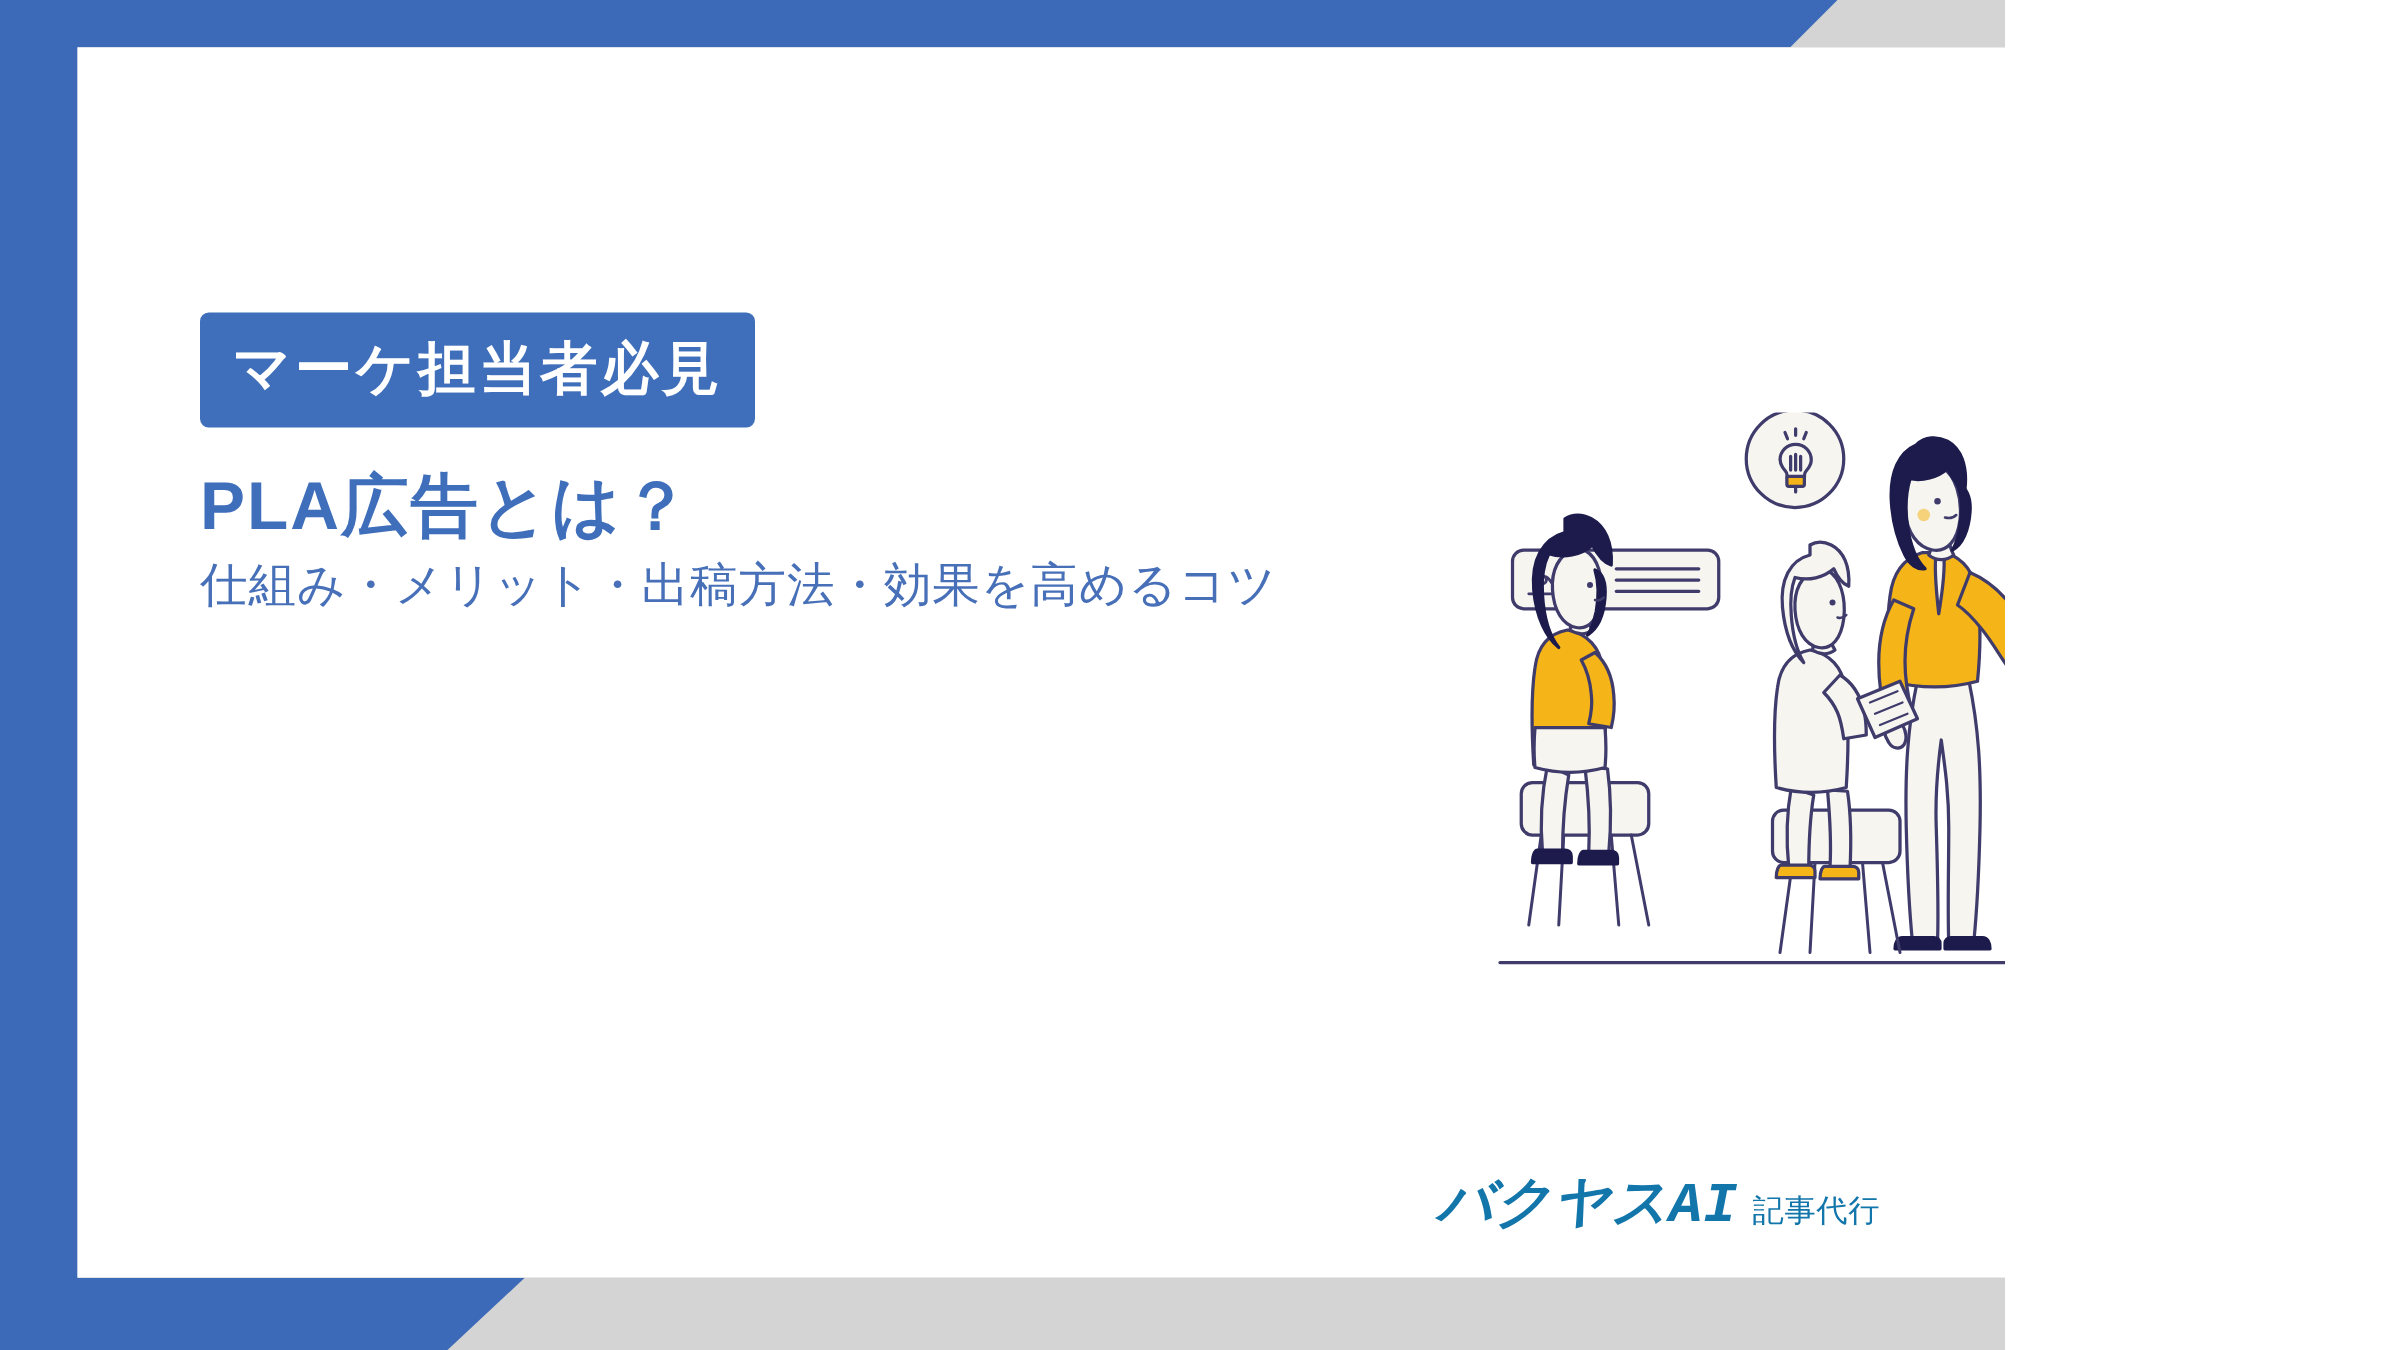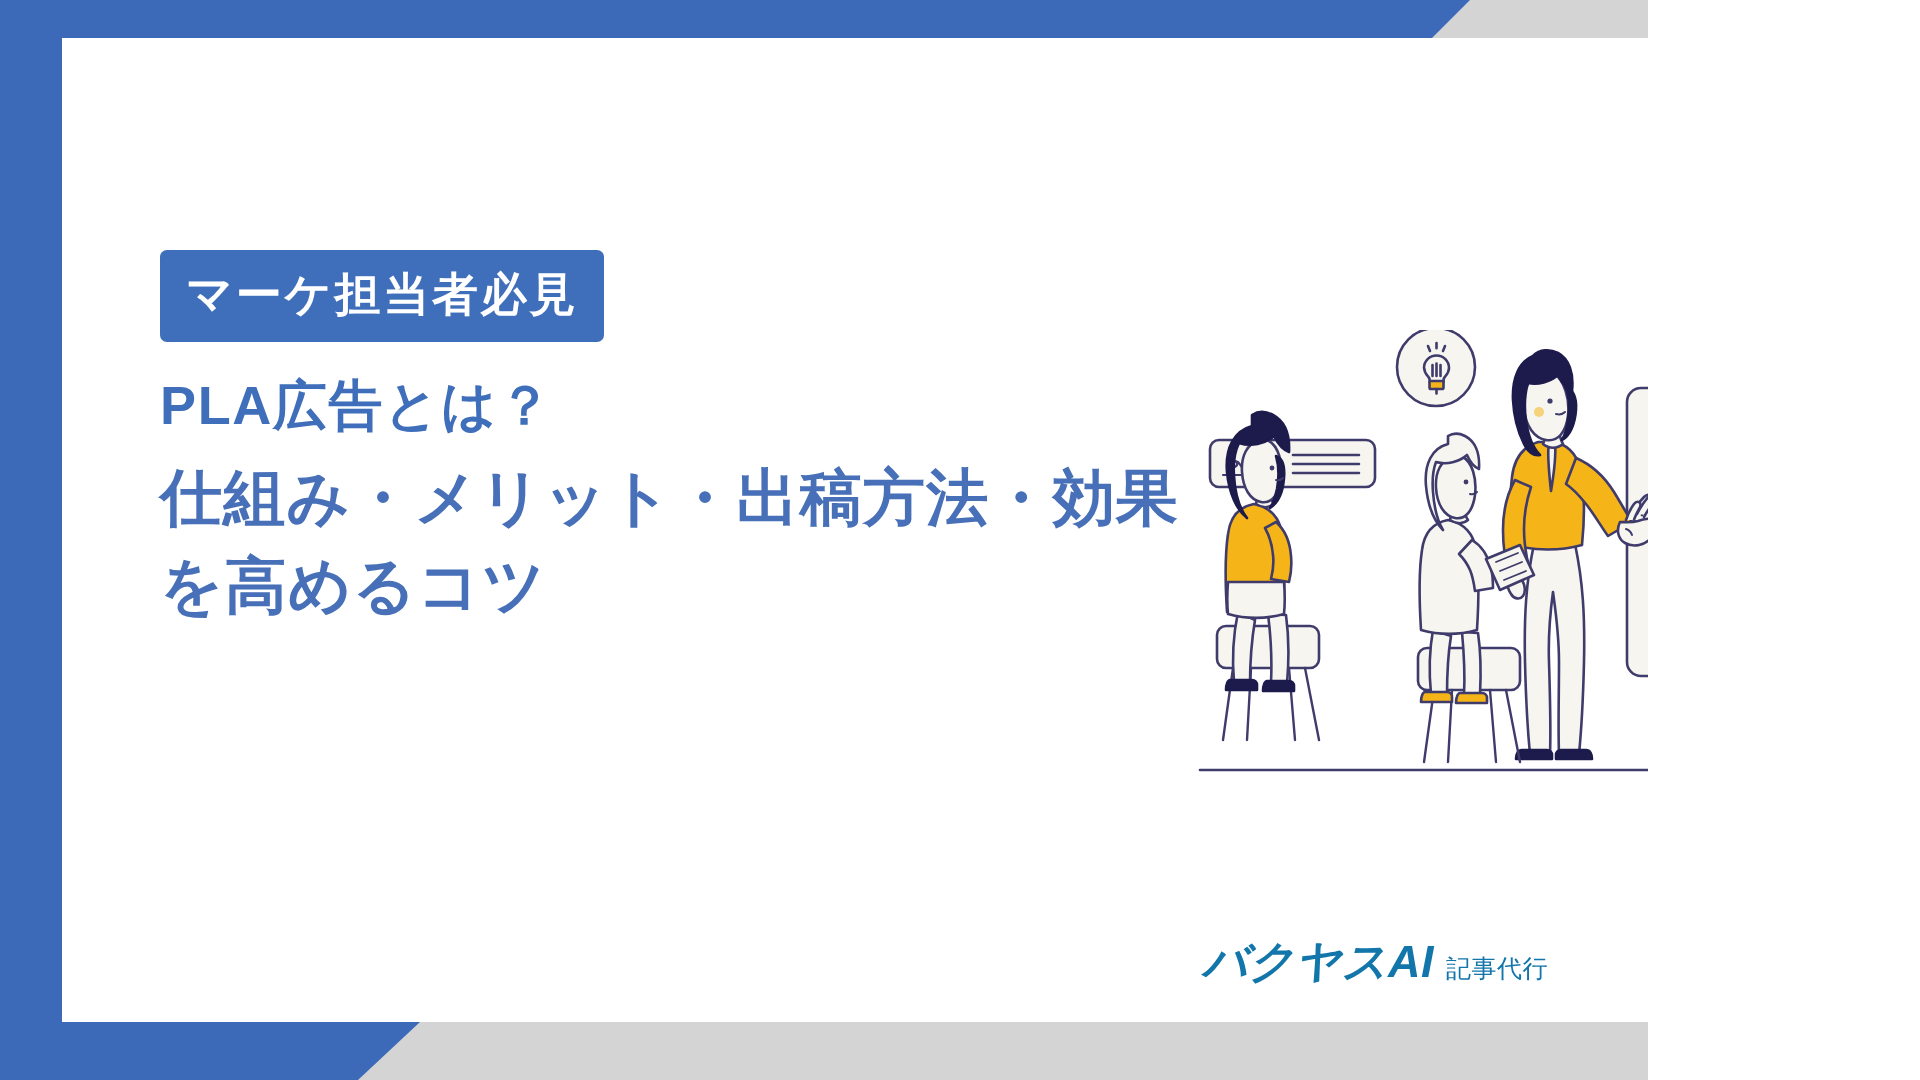--- a/index.html
+++ b/index.html
@@ -10,21 +10,20 @@
   }
   body {
     font-family: "Liberation Sans", "DejaVu Sans", sans-serif;
   }
   #canvas {
     position: relative;
     width: 1604px;
     height: 1080px;
     overflow: hidden;
     background: #fef9c3;
-    padding-left: 44px;
   }
 
   
   .bg-gray {
     position: absolute;
     left: 0; top: 0;
     width: 1920px; height: 1080px;
     background: #d4d4d4;
   }
   .bg-blue-top {
@@ -78,41 +77,41 @@
   .title {
     margin-top: 30px;
     color: #3f6fba;
     font-size: 54px;
     font-weight: 700;
     letter-spacing: 0.03em;
     line-height: 1.25;
     white-space: nowrap;
   }
   .subtitle {
-    margin-top: 14px;
+    margin-top: 3px;
     color: #4770b8;
-    font-size: 62px;
-    font-weight: 700;
+    font-size: 38px;
+    font-weight: 400;
     line-height: 1.42;
     letter-spacing: 0.02em;
     max-width: 1020px;
   }
 
   
   .logo {
     position: absolute;
     right: 100px;
     bottom: 88px;
     display: flex;
     align-items: baseline;
     gap: 12px;
   }
   .logo-main {
     color: #1276ab;
-    font-family: Liberation Sans, sans-serif;
+    font-family: Liberation Mono, monospace;
     font-size: 45px;
     font-weight: 700;
     font-style: italic;
     letter-spacing: 0.01em;
   }
   .logo-sub {
     color: #1276ab;
     font-size: 25px;
     font-weight: 400;
     letter-spacing: 0.02em;

